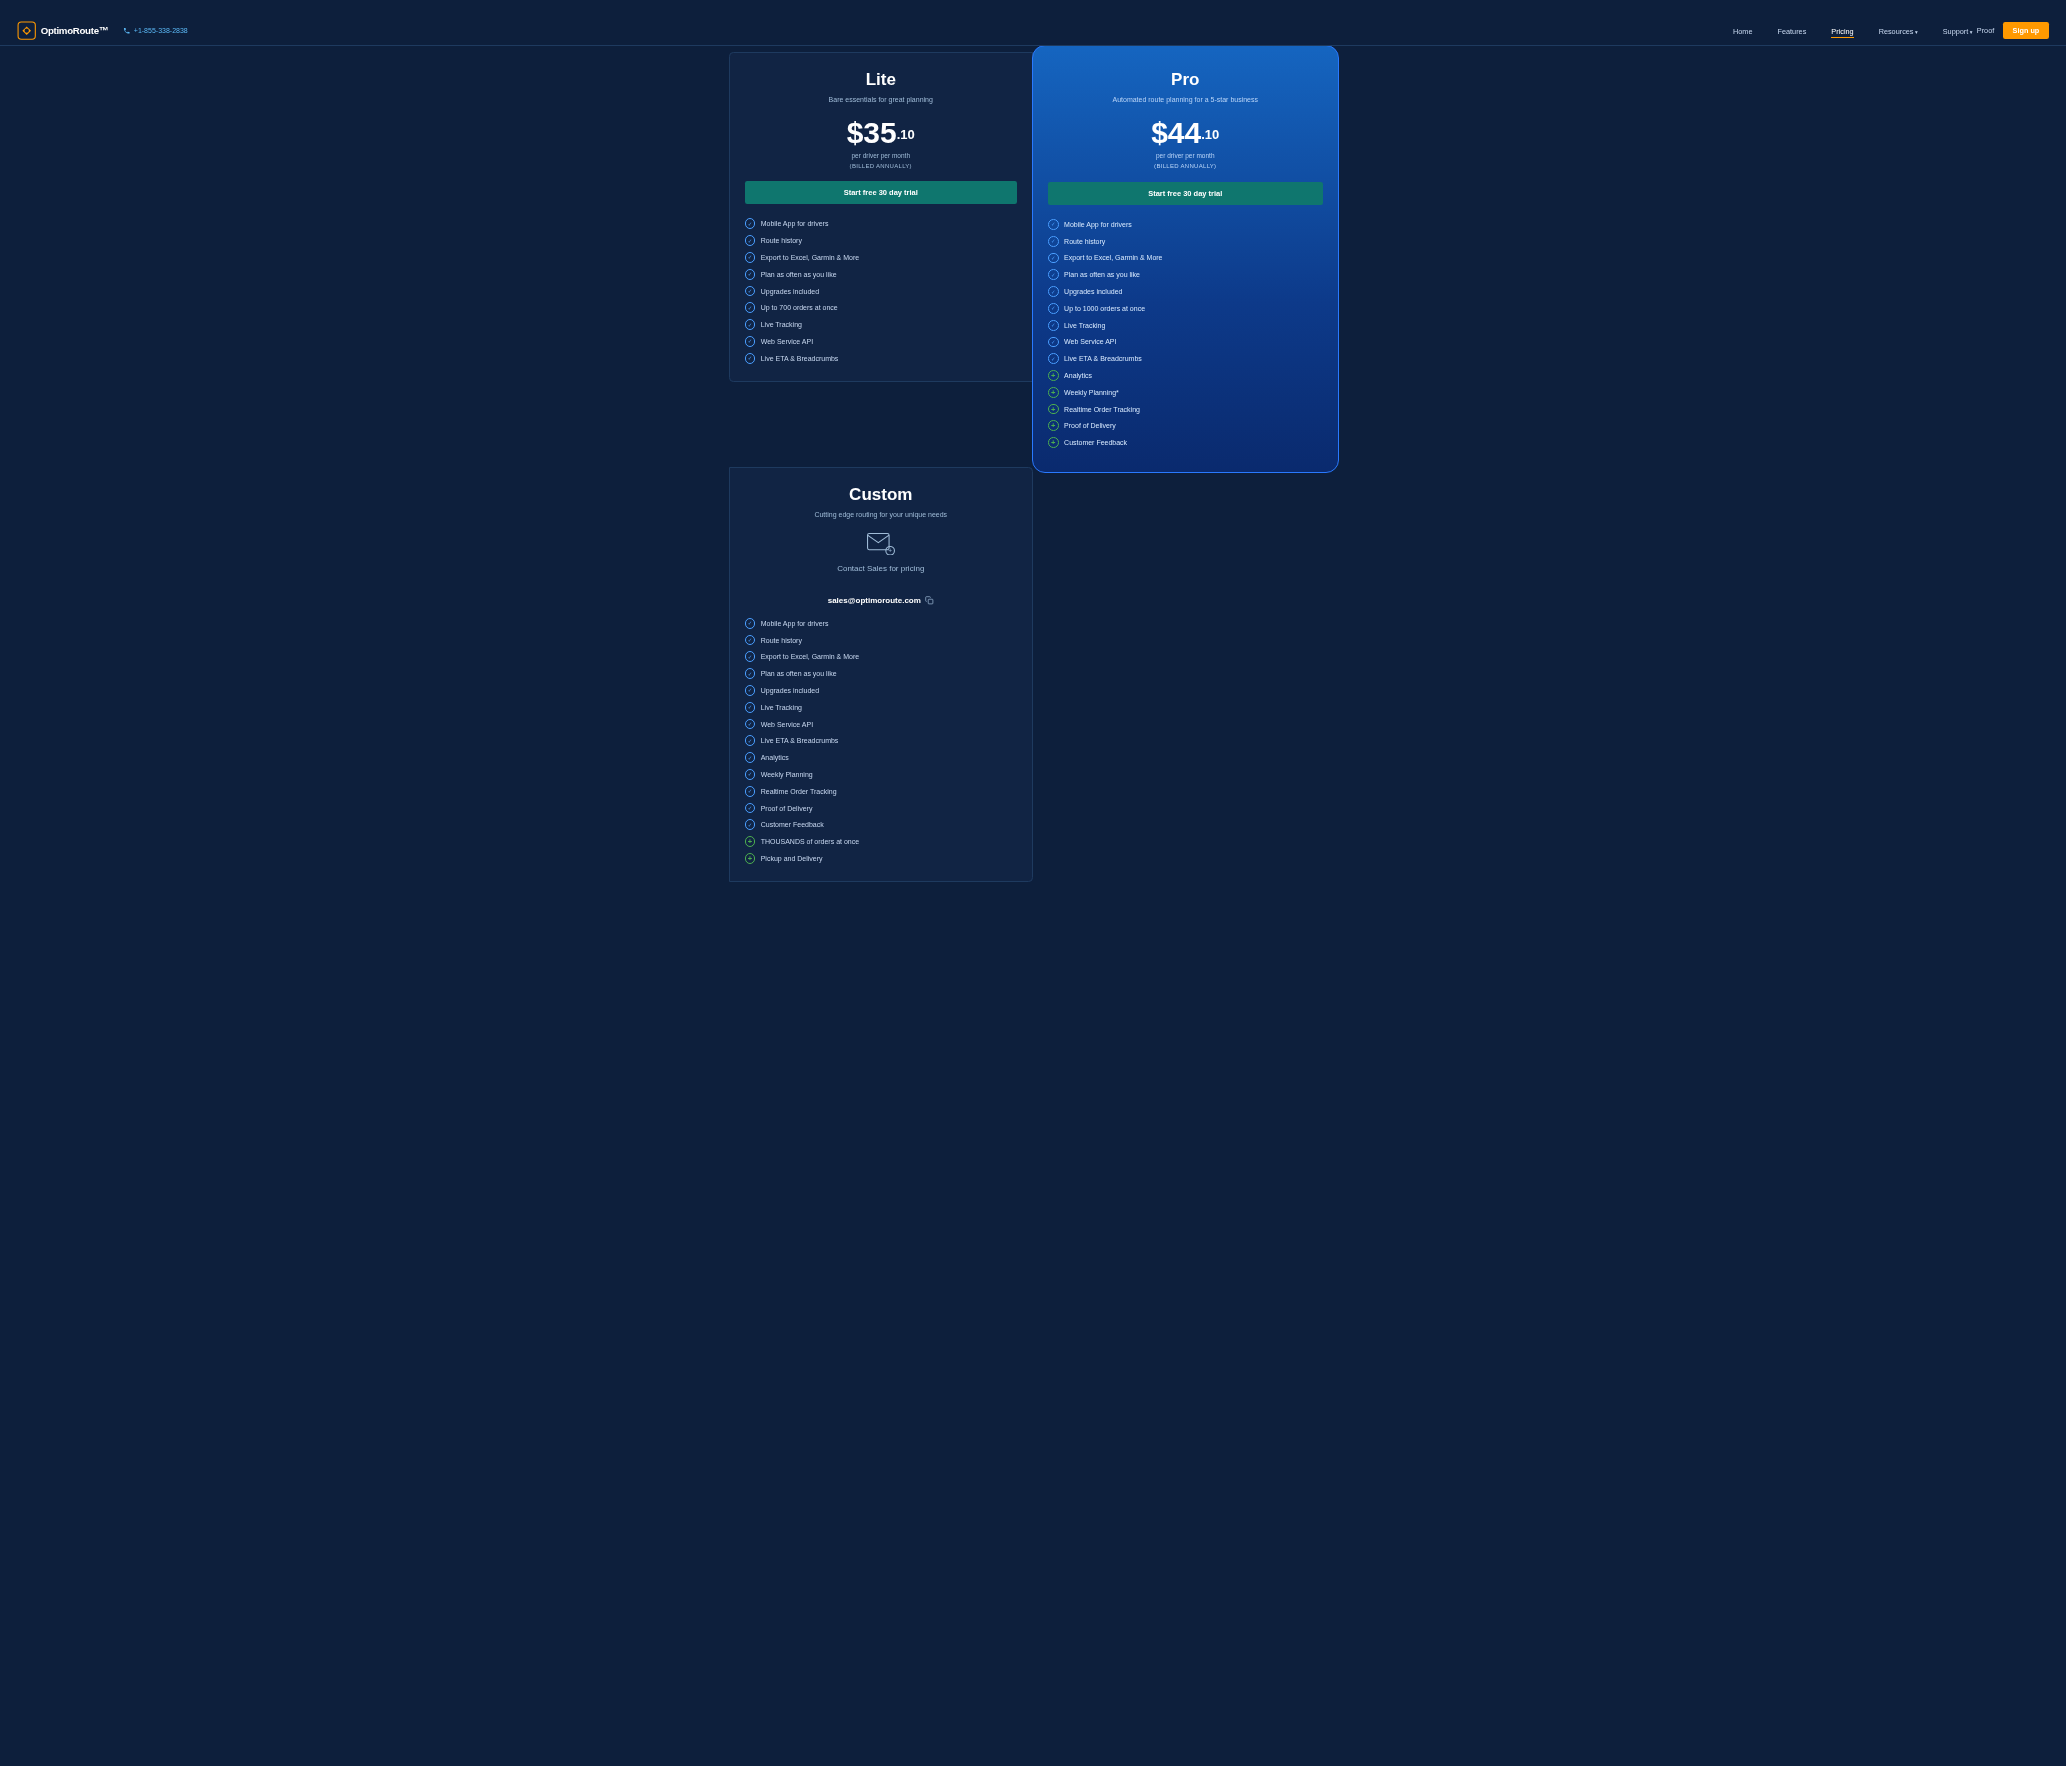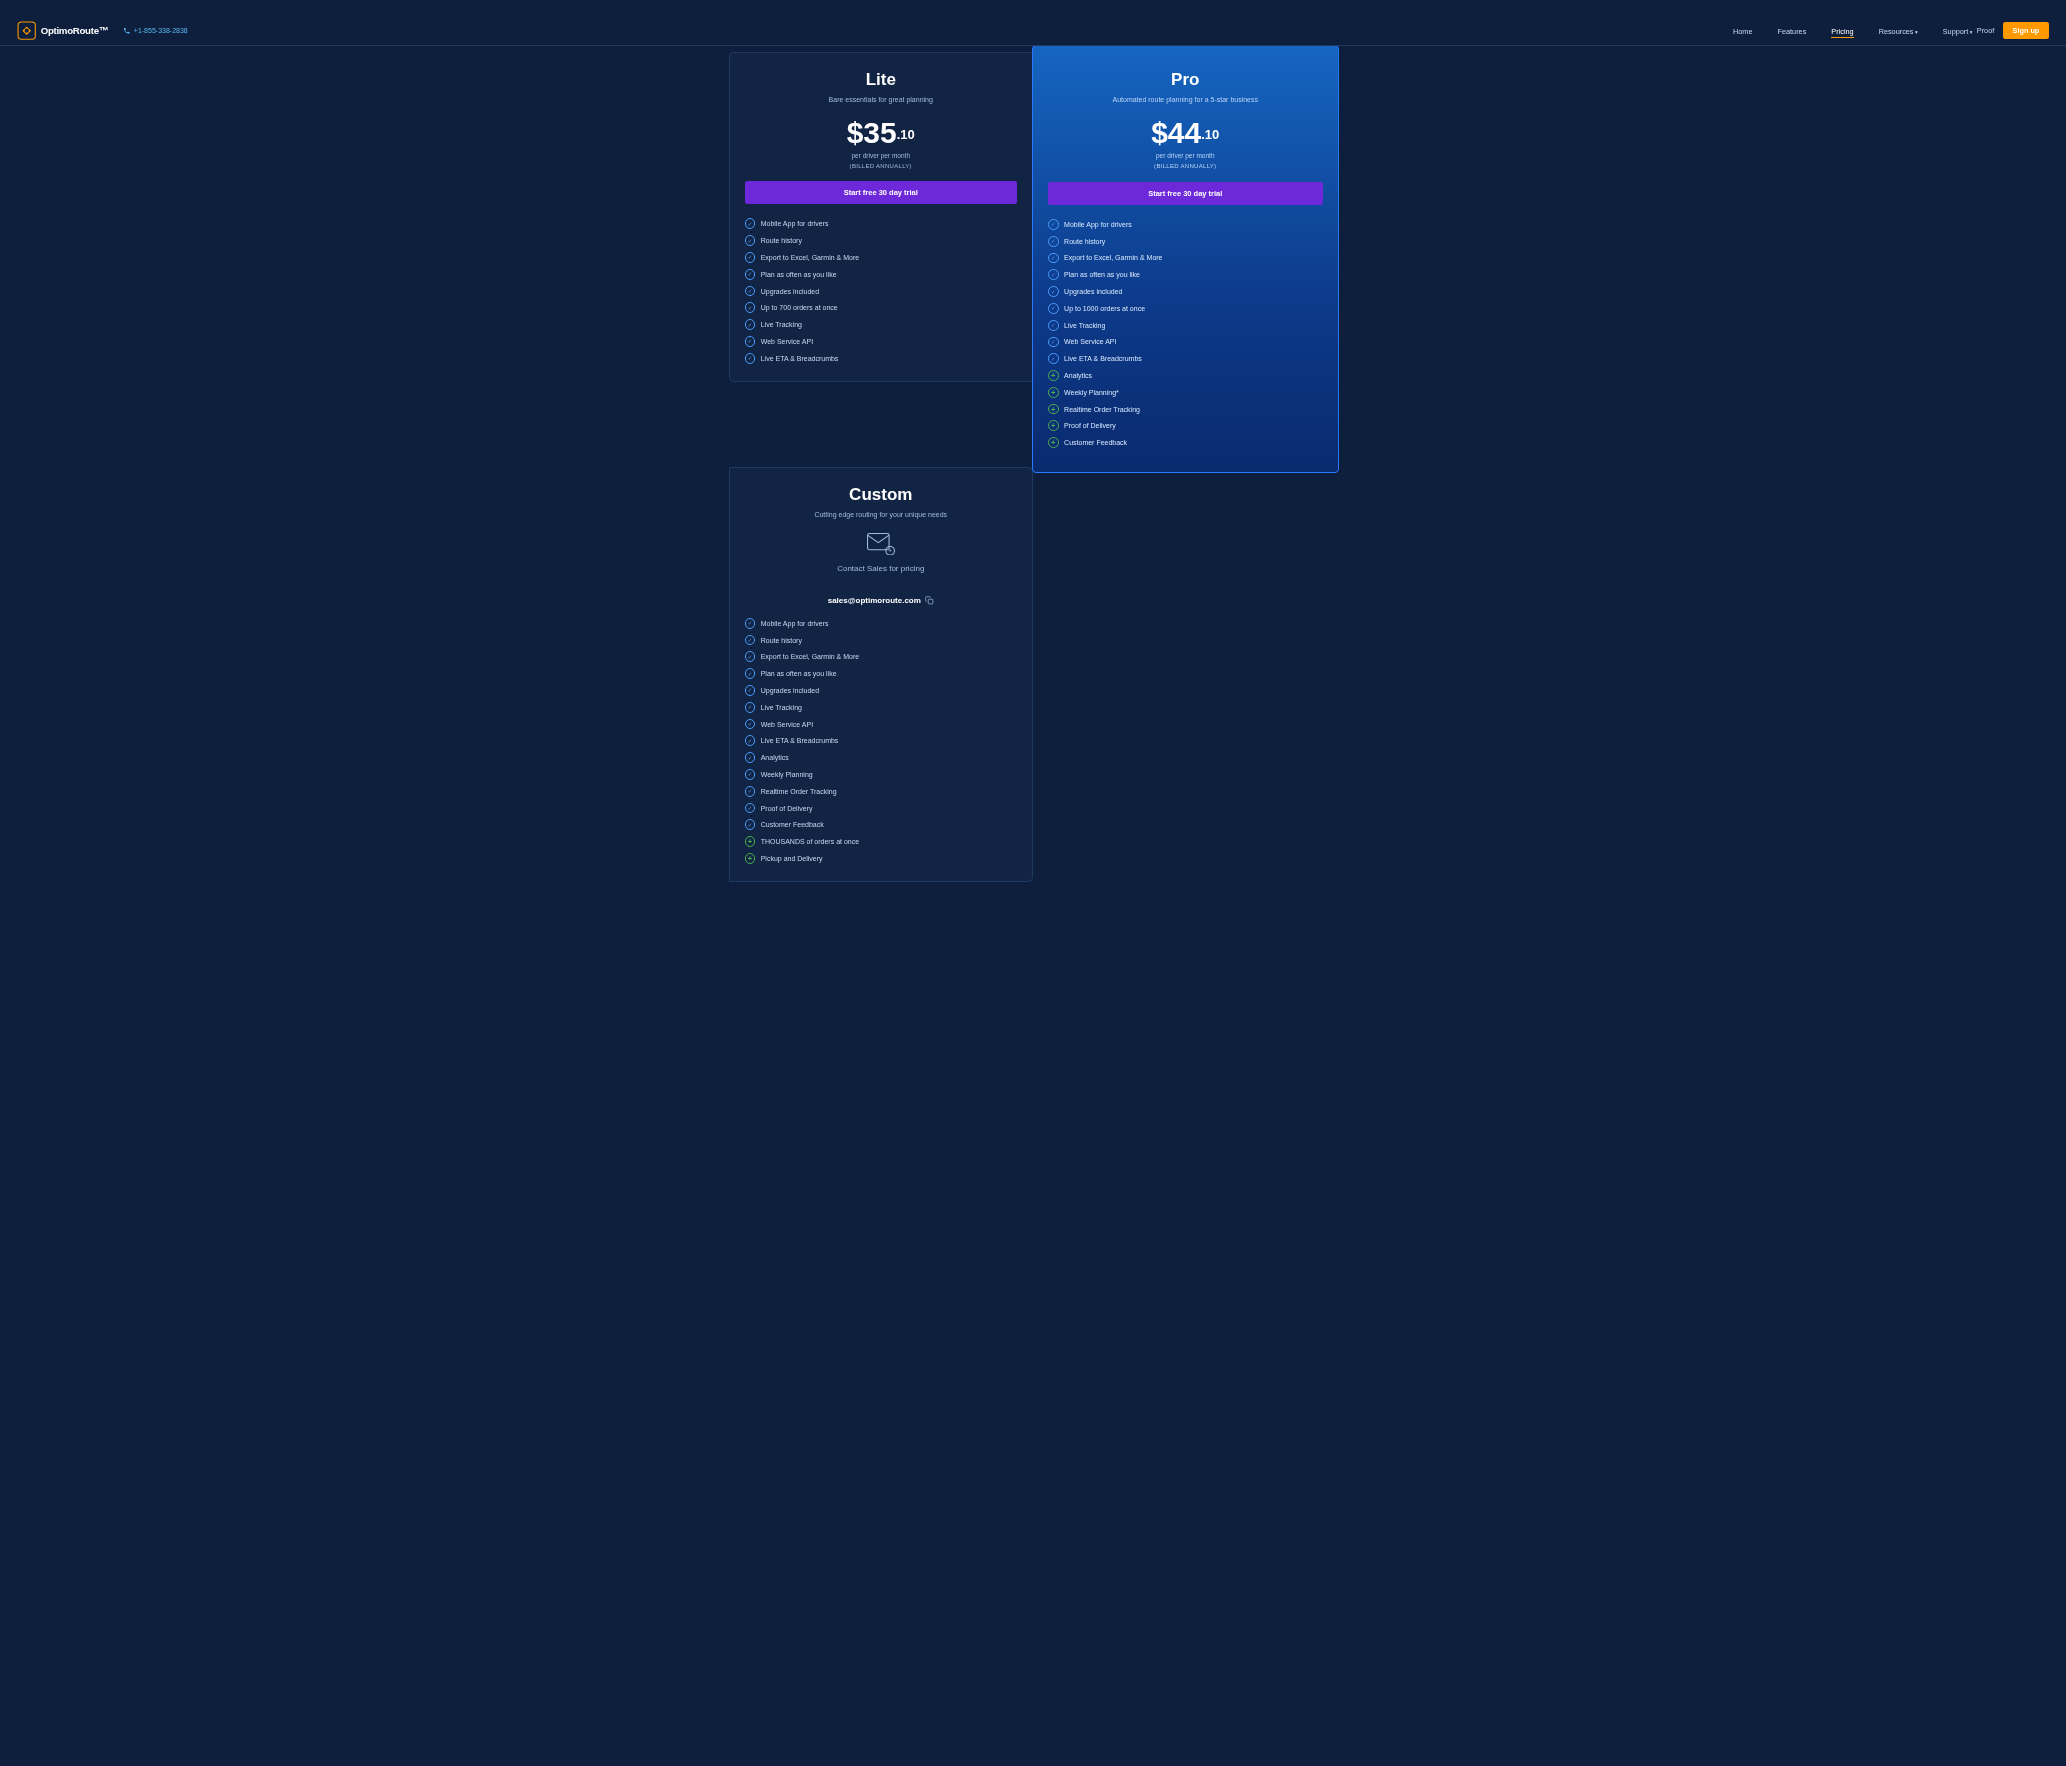--- a/index.html
+++ b/index.html
@@ -107,21 +107,21 @@
       border-radius: 4.3px;
       padding: 17px 15px;
       position: relative;
     }
     .plan-card.pro {
       background: linear-gradient(180deg, #1565c0 0%, #0d3a8a 60%, #0a2a6e 100%);
       border-color: #2979ff;
       z-index: 2;
       margin: -6.5px -1.1px;
       padding: 24px 15px;
-      border-radius: 4px;
+      border-radius: 13px;
     }
     .plan-card.lite { border-radius: 4.3px 0 0 4.3px; }
     .plan-card.custom { border-radius: 0 4.3px 4.3px 0; }
 
     .plan-name {
       font-size: 17px;
       font-weight: 800;
       text-align: center;
       margin-bottom: 5.4px;
     }
@@ -154,21 +154,21 @@
       color: #a0bcd8;
       text-align: center;
       margin-bottom: 10.8px;
       line-height: 1.5;
     }
     .plan-card.pro .price-period { color: #b8d4f8; }
 
     .trial-btn {
       display: block;
       width: 100%;
-      background: #6d28d9;
+      background: #0f766e;
       color: #fff;
       font-weight: 700;
       font-size: 7.5px;
       border: none;
       border-radius: 2.2px;
       padding: 7px;
       cursor: pointer;
       margin-bottom: 14px;
       text-align: center;
     }

